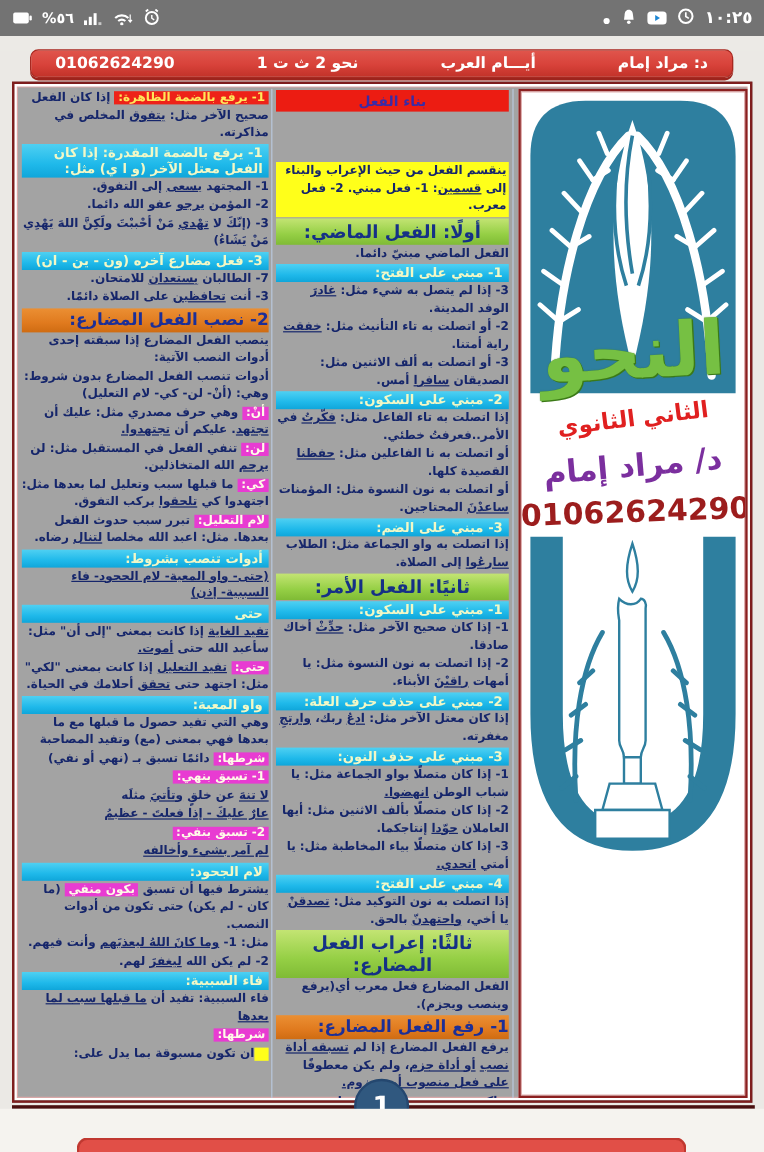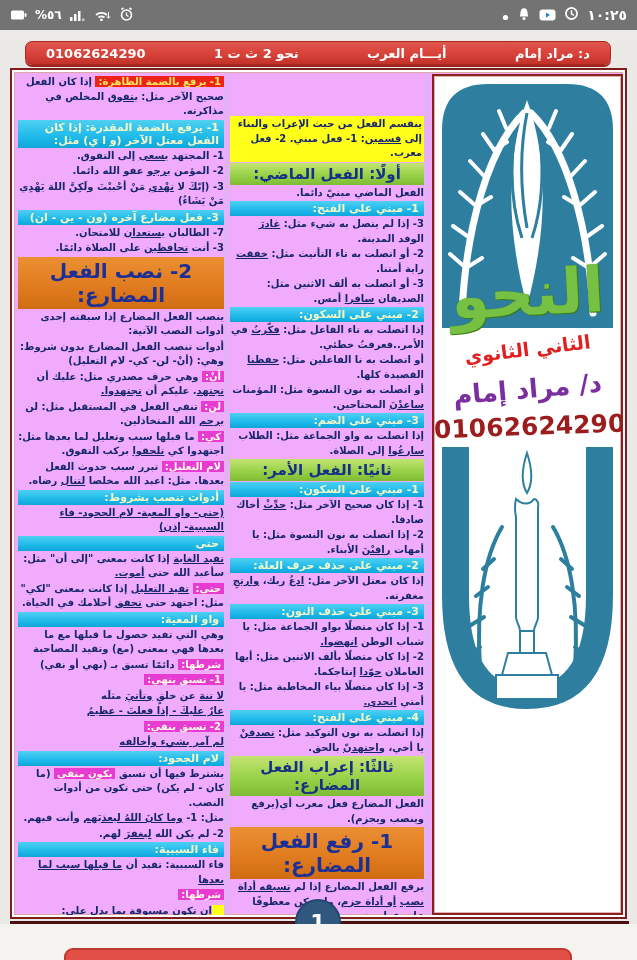--- a/index.html
+++ b/index.html
@@ -17,36 +17,36 @@
   
   #gap-strip { position:absolute; left:0; top:30px; width:637px; height:12px; background:#eceae6; }
   #headerbar { position:absolute; left:25px; top:41px; width:586px; height:24px;
     background:linear-gradient(#e0554c,#d8423a 55%,#c23229); border-radius:7px;
     border:1px solid #a82820; box-shadow:0 2px 0 #9c241d;
     display:flex; align-items:center; justify-content:space-between; padding:0 20px; }
   #headerbar span { color:#fff; font-size:13px; font-weight:bold; white-space:nowrap; }
 
   
   #page { position:absolute; left:10px; top:68px; width:617px; height:851px;
-    background:#f0abfc; border:2px solid #7e1d1d;
+    background:#a3a3a3; border:2px solid #7e1d1d;
     box-shadow:inset 0 0 0 2px #ffffff, inset 0 0 0 3px #d9a7a7;padding-left:16px; }
 
   .col { position:absolute; top:4px; height:841px; overflow:hidden; direction:rtl; }
   #col-left { left:6px;  width:206px; }
   #col-mid  { left:214px; width:202px; border-left:1px solid #b9c8dc; border-right:1px solid #b9c8dc; padding:0 3px; }
 
   
   .blk { margin:1px 0; }
   .p, .pyellow { color:#16266b; font-size:10px; font-weight:bold; line-height:1.45; text-align:right; }
   .pyellow { background:#ffff1a; padding:1px 2px;margin-top:42px; }
   .hred { background:#ec1c12; color:#3a2ba6; text-align:center; font-size:11.5px; font-weight:bold; padding:2px 0; }
   .hgreen { background:linear-gradient(#c3e473,#95cf45 60%,#7fbb35); color:#153086; text-align:center;
     font-size:15px; font-weight:bold; padding:2px 0; }
-  .horange { background:linear-gradient(#eb8f33,#e07a1e 60%,#cf6c12); color:#1c2f97; text-align:center;
-    font-size:20px; font-weight:bold; padding:2px 0; }
+  .horange { background:linear-gradient(#eb8f33,#e07a1e 60%,#cf6c12); color:#1c2f97; 
+    font-size:14px; font-weight:bold; padding:2px 0; }
   .hcyan { background:linear-gradient(#4fd0f2,#1fb9ea 60%,#0fa6da); color:#f2f8c6; font-size:11px;
     font-weight:bold; padding:1px 5px; text-align:right; }
   .hyellow { background:#ffff1a; color:#e21313; font-size:11px; font-weight:bold; padding:1px 5px; text-align:right; }
   .u { text-decoration:underline; }
   .hl-red { background:#ee2218; color:#ffe85a; padding:0 3px; }
   .hl-magenta { background:#e83bd2; color:#fffbe8; padding:0 3px; }
   .hl-yellow { background:#ffff1a; padding:0 6px; }
 
   
   #cover { position:absolute; left:420px; top:4px; width:191px; height:841px;
@@ -175,20 +175,21 @@
       <div class="blk hcyan"><span>لام الجحود:</span></div>
       <div class="blk p"><span>يشترط فيها أن تسبق </span><span class="hl-magenta">بكون منفي</span><span> (ما كان - لم يكن) حتى تكون من أدوات النصب.</span></div>
       <div class="blk p"><span>مثل: 1- </span><span class="u">وما كانَ اللهُ ليعذبَهم</span><span> وأنت فيهم.</span></div>
       <div class="blk p"><span>2- لم يكن الله </span><span class="u">ليغفرَ</span><span> لهم.</span></div>
       <div class="blk hcyan"><span>فاء السببية:</span></div>
       <div class="blk p"><span>فاء السببية: تفيد أن </span><span class="u">ما قبلها سبب لما بعدها</span></div>
       <div class="blk p"><span class="hl-magenta">شرطها:</span></div>
       <div class="blk p"><span class="hl-yellow"> </span><span> ان تكون مسبوقة بما يدل على:</span></div>
     </div>
   <div id="col-mid" class="col">
+      <div class="blk hred"><span>بناء الفعل</span></div>
       <div class="blk pyellow"><span>ينقسم الفعل من حيث الإعراب والبناء إلى </span><span class="u">قسمين</span><span>: 1- فعل مبني. 2- فعل معرب.</span></div>
       <div class="blk hgreen"><span>أولًا: الفعل الماضي:</span></div>
       <div class="blk p"><span>الفعل الماضي مبنيّ دائما.</span></div>
       <div class="blk hcyan"><span>1- مبني على الفتح:</span></div>
       <div class="blk p"><span>3- إذا لم يتصل به شيء مثل: </span><span class="u">غادرَ</span><span> الوفد المدينة.</span></div>
       <div class="blk p"><span>2- أو اتصلت به تاء التأنيث مثل: </span><span class="u">خفقت</span><span> راية أمتنا.</span></div>
       <div class="blk p"><span>3- أو اتصلت به ألف الاثنين مثل: الصديقان </span><span class="u">سافرا</span><span> أمس.</span></div>
       <div class="blk hcyan"><span>2- مبني على السكون:</span></div>
       <div class="blk p"><span>إذا اتصلت به تاء الفاعل مثل: </span><span class="u">فكّرتُ</span><span> في الأمر..فعرفتُ خطئي.</span></div>
       <div class="blk p"><span>أو اتصلت به نا الفاعلين مثل: </span><span class="u">حفظنا</span><span> القصيدة كلها.</span></div>

